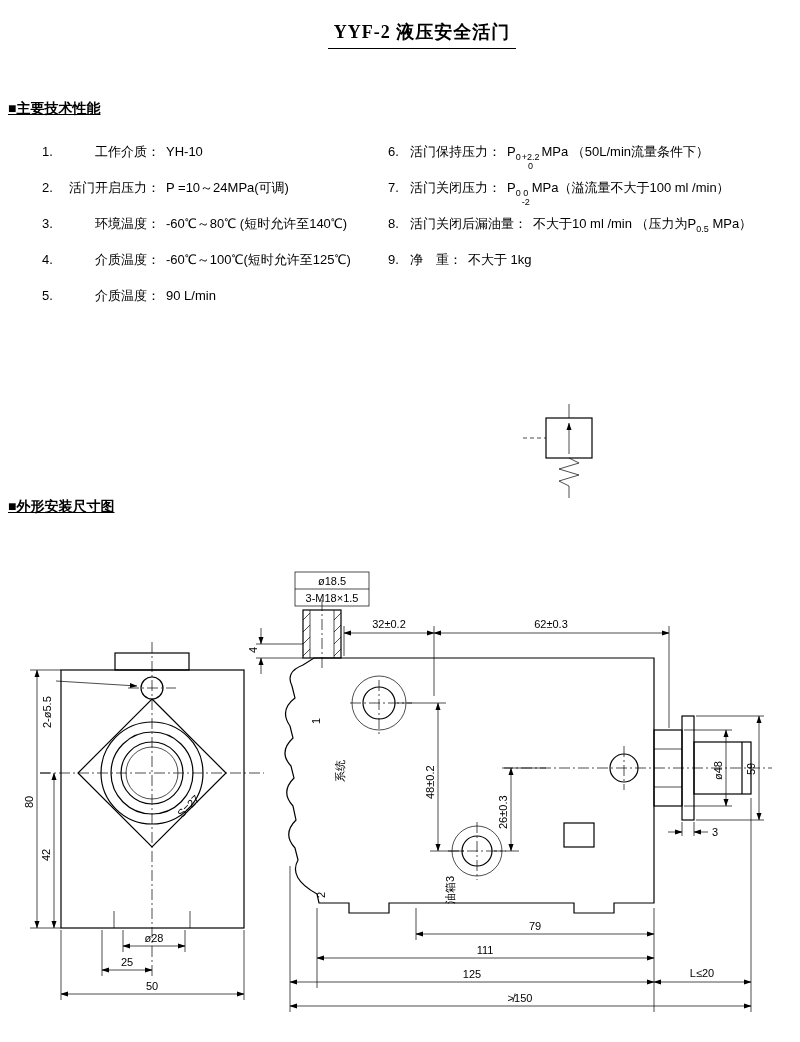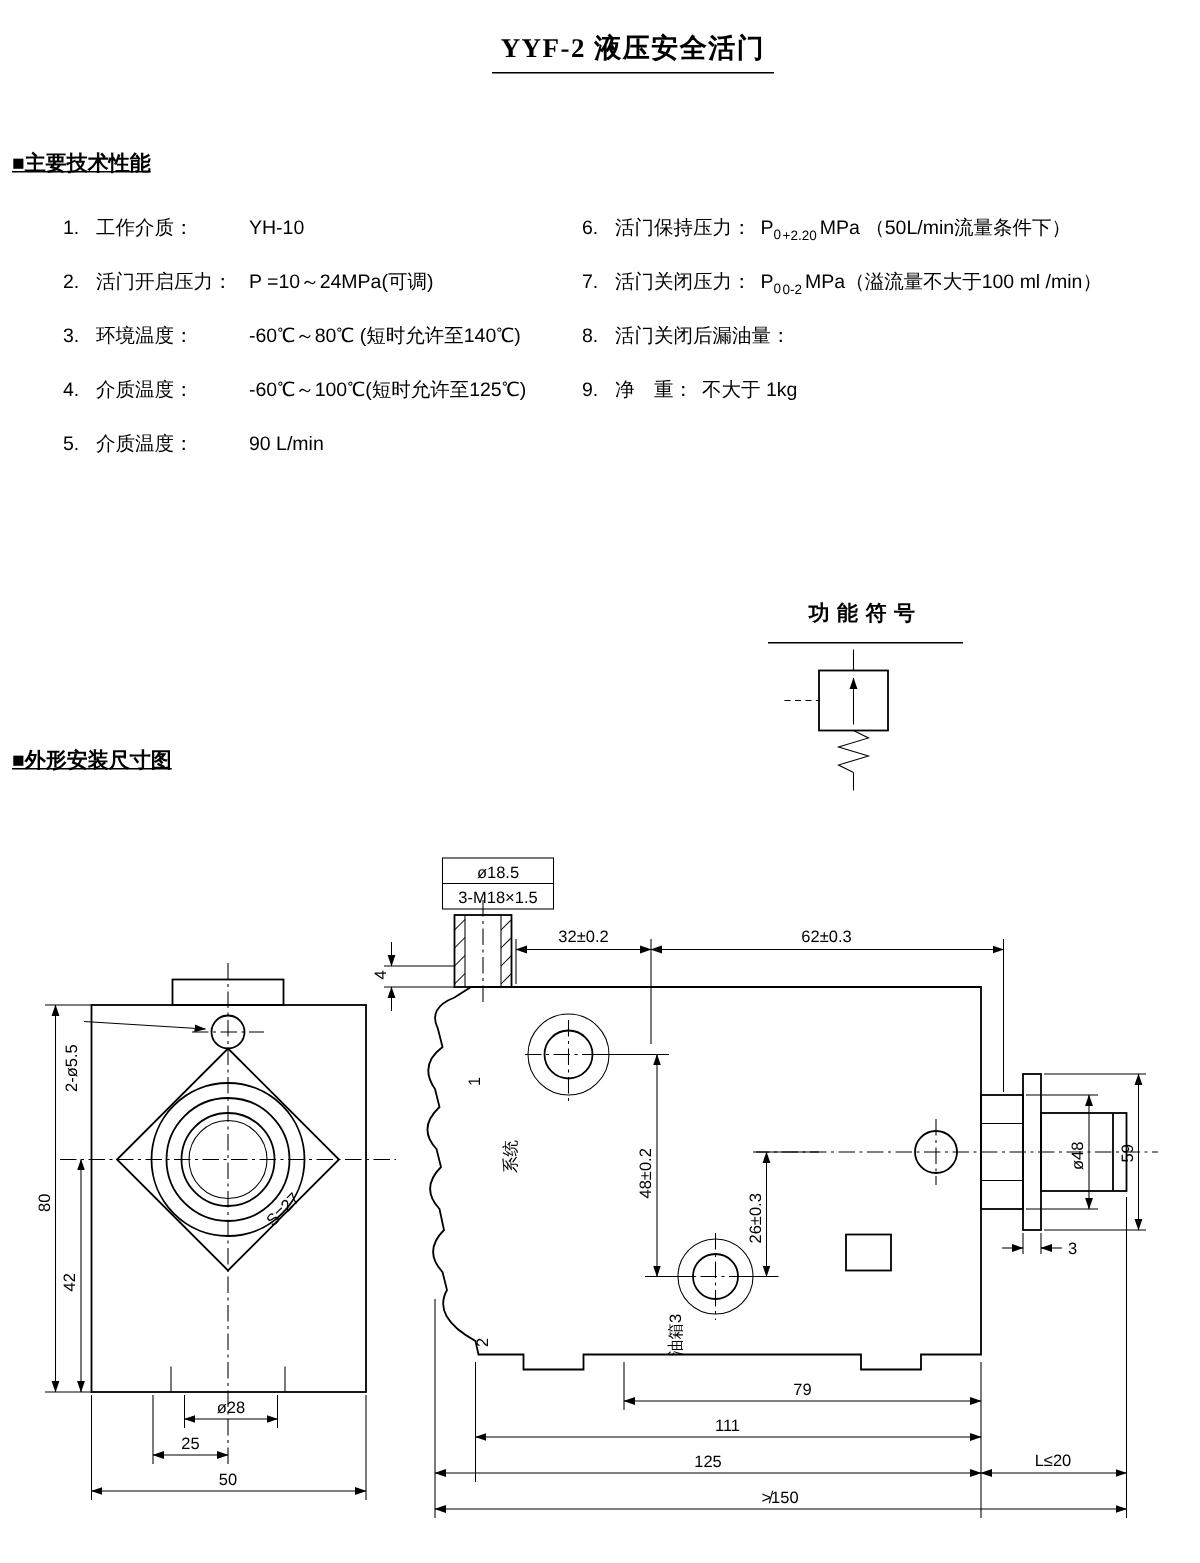--- a/index.html
+++ b/index.html
@@ -22,25 +22,25 @@
   .heading { position:absolute; font-size:14px; font-weight:bold; }
   .specs-heading { top:100px; left:8px;text-decoration:underline; }
   .drawing-heading { top:498px; left:8px;text-decoration:underline; }
 
   .specs { position:absolute; top:143px; left:0; width:800px; font-size:13px; }
   .col { position:absolute; top:0; }
   .col-left { left:42px; width:345px; }
   .col-right { left:388px; width:412px; }
   .spec-row { display:flex; align-items:baseline; height:36px; white-space:nowrap; }
   .spec-row .num { width:22px; flex:none; }
-  .col-left .label { min-width:96px; margin-right:6px; }
+  .col-left .label { min-width:96px; margin-right:6px;text-align:right; }
   .col-right .label { margin-right:6px; }
   .value sub { font-size:9px; }
   .tol {
-    display:inline-flex; flex-direction:row; font-size:9px; line-height:1.05;
+    display:inline-flex; flex-direction:column; font-size:9px; line-height:1.05;
     vertical-align:-4px; margin:0 2px 0 1px; text-align:center;
   }
 
   .symbol-block { position:absolute; left:512px; top:400px; width:130px; }
   .symbol-heading {
     font-size:14px; font-weight:bold; letter-spacing:5px; text-align:center;
     padding:0 2px 10px 2px; border-bottom:1px solid #000;
   }
   .symbol-svg { display:block; margin:2px auto 0 auto; }
 
@@ -104,31 +104,31 @@
         <span class="num">7.</span>
         <span class="label">活门关闭压力：</span>
         <span class="value"><span>P</span><sub>0</sub><span class="tol">
               <span>0</span>
               <span>-2</span>
             </span><span>MPa（溢流量不大于100 ml /min）</span></span>
       </div>
       <div class="spec-row">
         <span class="num">8.</span>
         <span class="label">活门关闭后漏油量：</span>
+        <span class="value"><span>不大于10 ml /min （压力为P</span><sub>0.5</sub> <span>MPa）</span></span>
       </div>
       <div class="spec-row">
         <span class="num">9.</span>
         <span class="label">净　重：</span>
         <span class="value">不大于 1kg</span>
       </div>
     </div>
   </div>
 
   <div class="symbol-block">
-    <div class="symbol-heading">功能符号</div>
     <svg class="symbol-svg" width="120" height="104" viewBox="0 0 120 104">
       <defs>
         <marker id="arr2" viewBox="0 0 10 8" markerWidth="11" markerHeight="9" refX="9.5" refY="4" orient="auto-start-reverse">
           <path d="M10,4 L0,0.6 L0,7.4 Z" fill="#000"></path>
         </marker>
       </defs>
       <g>
         <line class="tl" x1="52" y1="2" x2="52" y2="16"></line>
         <rect class="ol" x="29" y="16" width="46" height="40"></rect>
         <line class="tl" x1="6" y1="36" x2="29" y2="36" stroke-dasharray="4 3"></line>

